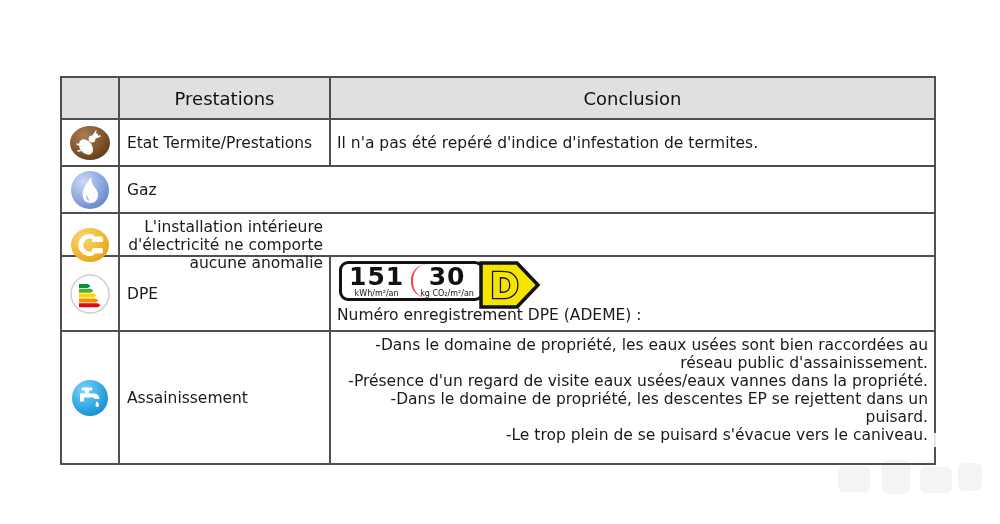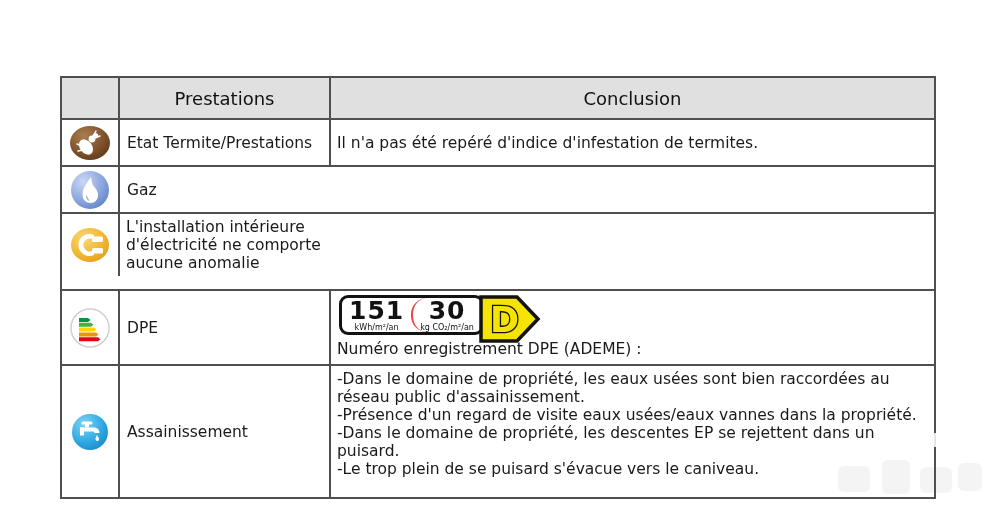--- a/index.html
+++ b/index.html
@@ -17,23 +17,23 @@
   .t-row + .t-row { border-top:2px solid #4f4f4f; }
   .cell { box-sizing:border-box; min-width:0; }
   .c2, .c3 { border-left:2px solid #4f4f4f; }
   .header-row { height:40px; background:#e0e0e0; }
   .header-cell { display:flex; align-items:center; justify-content:center;
     font-size:18px; color:#111; }
   .icon-cell { display:flex; align-items:center; justify-content:center; }
   .label-cell { display:flex; align-items:center; padding-left:7px;
     font-size:15.5px; }
   .conclusion-cell { display:flex; align-items:center; padding:4px 6px;
-    font-size:15.5px; line-height:18px; }
+    font-size:15.5px; line-height:18px;text-align:right; }
   .r1 { height:45px; } .r2 { height:45px; } .r3 { height:41px; }
-  .r4 { height:73px;margin-top:34px; } .r5 { height:131px; }
+  .r4 { height:73px; } .r5 { height:131px; }
   .dpe-cell { flex-direction:column; align-items:flex-start; justify-content:flex-start; padding-top:4px; }
   .assainissement-cell { align-items:flex-start; }
   .text-lines div { margin:0; }
 
   
   .dpe-badge { display:flex; align-items:stretch; height:40px; margin-left:2px; }
   .dpe-box { display:flex; background:#fff; border:3px solid #121212;
     border-radius:9px; box-sizing:border-box; }
   .dpe-col { display:flex; flex-direction:column; justify-content:center;
     align-items:center; padding:1px 7px 2px 7px; }

